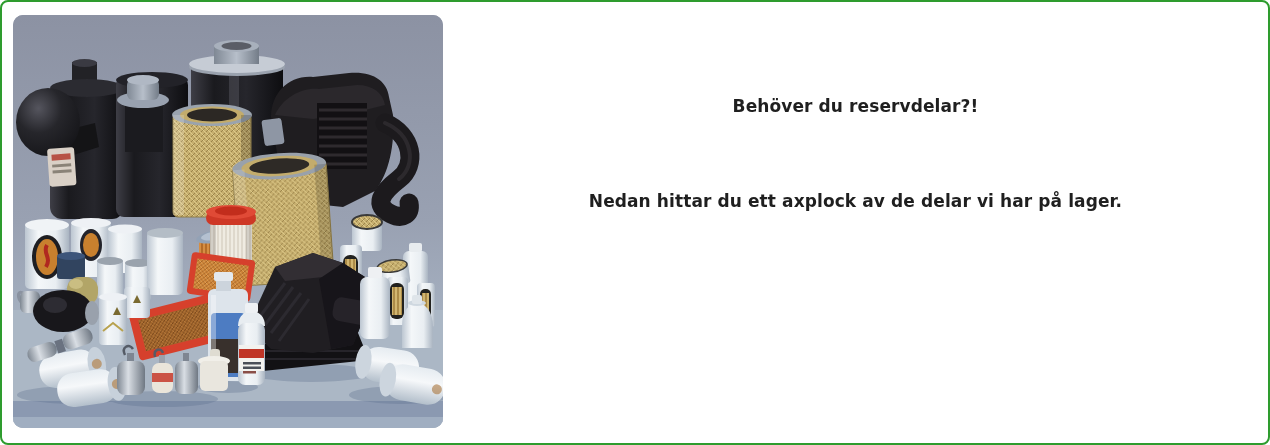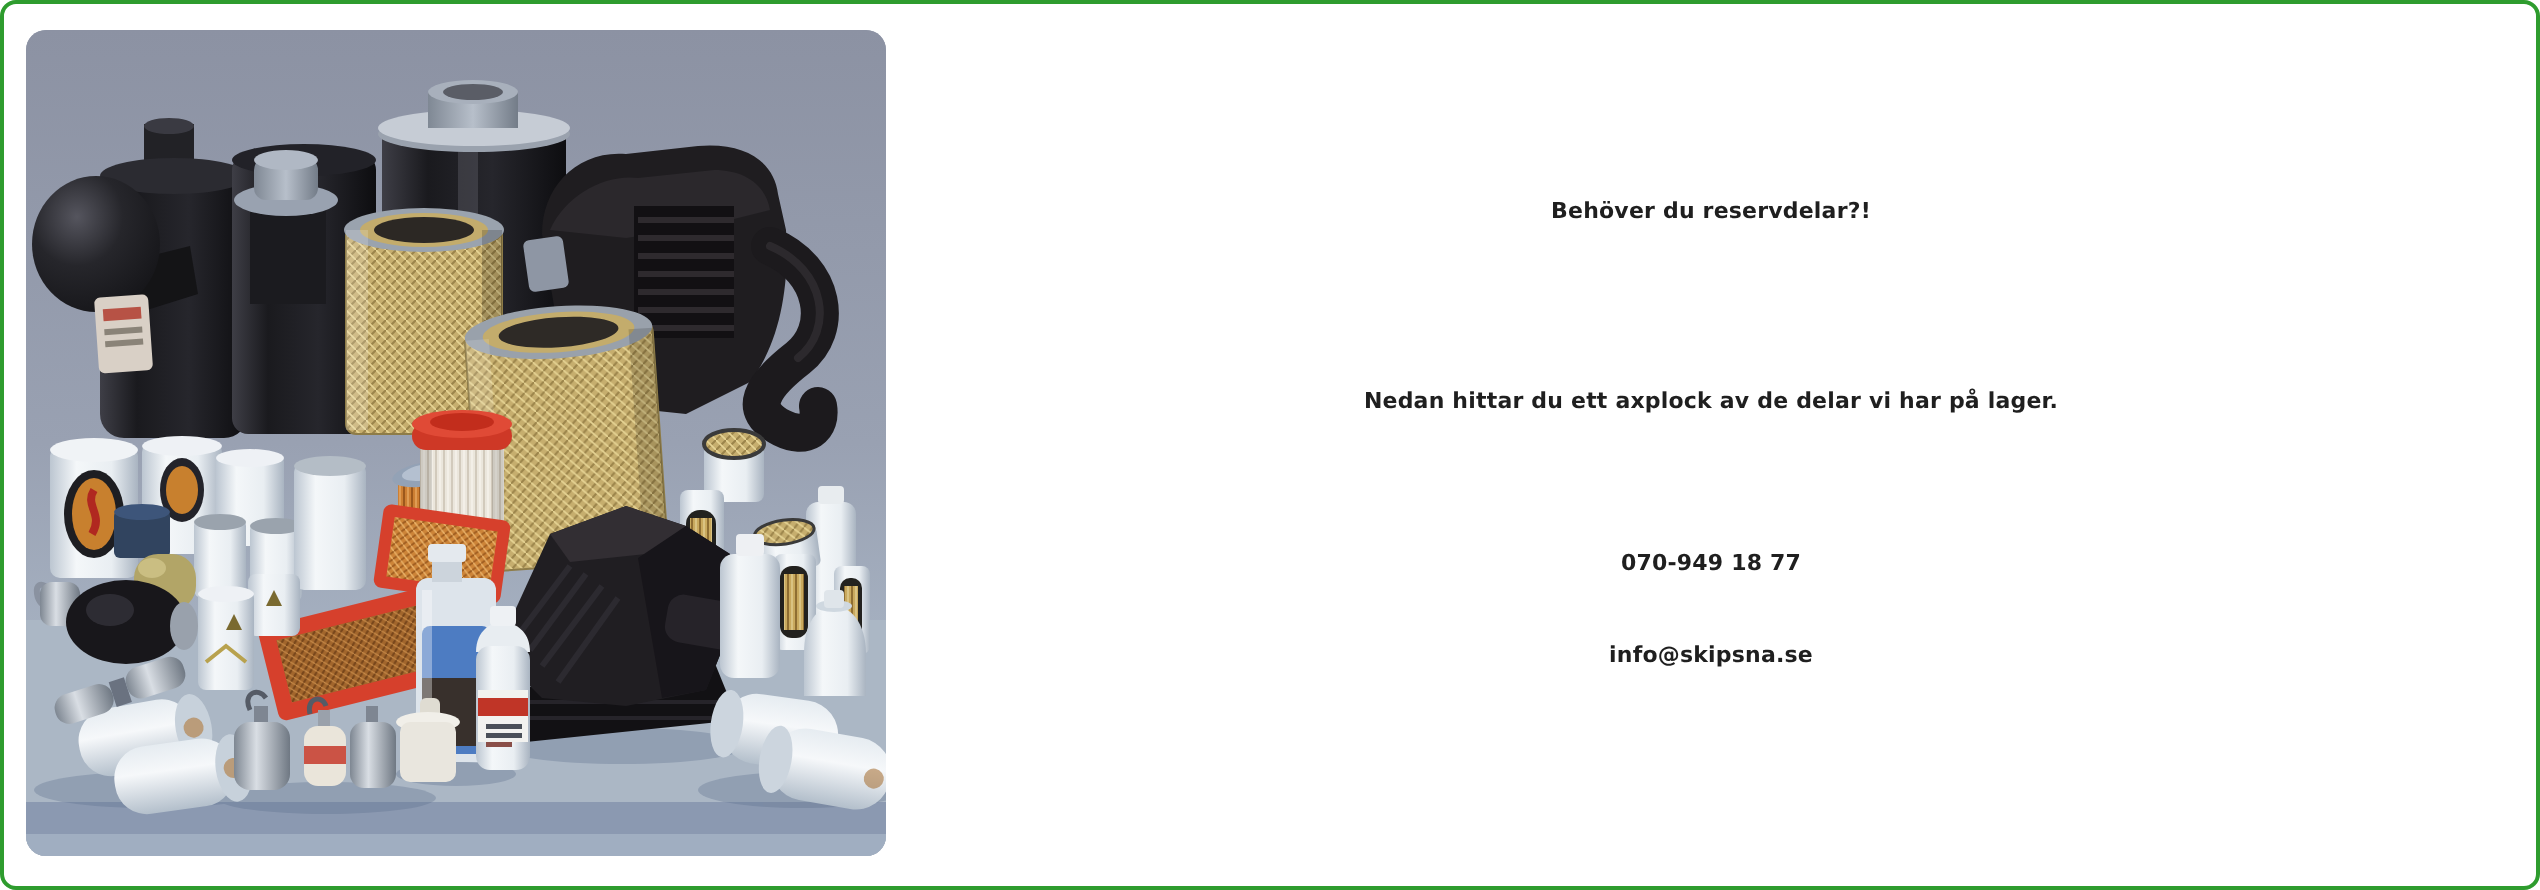--- a/index.html
+++ b/index.html
@@ -22,21 +22,21 @@
     position:absolute;left:11px;top:13px;
     width:430px;height:413px;margin:0;
     border-radius:10px;overflow:hidden;
     background:#9aa3b3;
   }
   .photo svg{display:block;width:100%;height:100%;}
   .intro{position:absolute;left:441px;right:0;top:0;bottom:0;}
   .intro p{
     position:absolute;width:100%;margin:0;
     text-align:center;font-weight:bold;
-    font-size:11px;line-height:20px;
+    font-size:17px;line-height:20px;
     color:var(--text_color);
     letter-spacing:0.1px;
   }
   .p1{top:94px}.p2{top:144px}.p3{top:189px}.p4{top:240px}.p5{top:270px}.p6{top:316px}
 </style>
 </head>
 <body>
 
 <div class="page">
 
@@ -362,17 +362,15 @@
           <ellipse cx="374" cy="370" rx="8" ry="17" fill="#ccd5de"></ellipse>
           <circle cx="424" cy="371" r="5" fill="#a8743c" opacity="0.6"></circle>
         </g>
       </g>
     </svg>
   </figure>
 
   <section class="intro">
     <p class="p1">Behöver du reservdelar?!</p>
     <p class="p3">Nedan hittar du ett axplock av de delar vi har på lager.</p>
-    <p class="p5">070-949 18 77</p>
-    <p class="p6">info@skipsna.se</p>
   </section>
 
 </div>
 
 </body></html>

